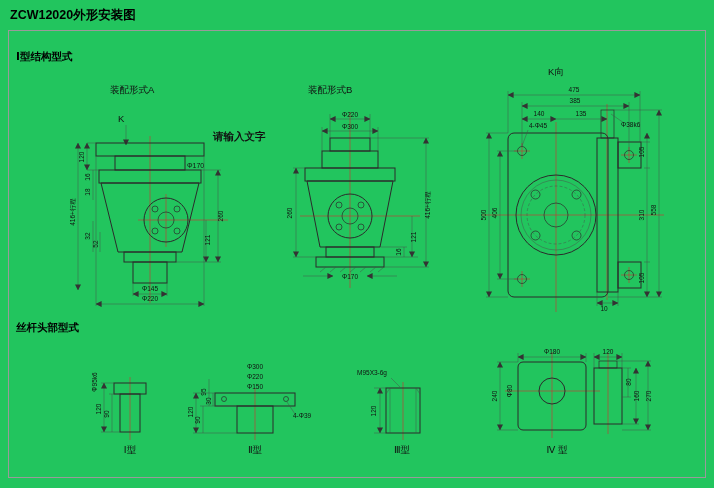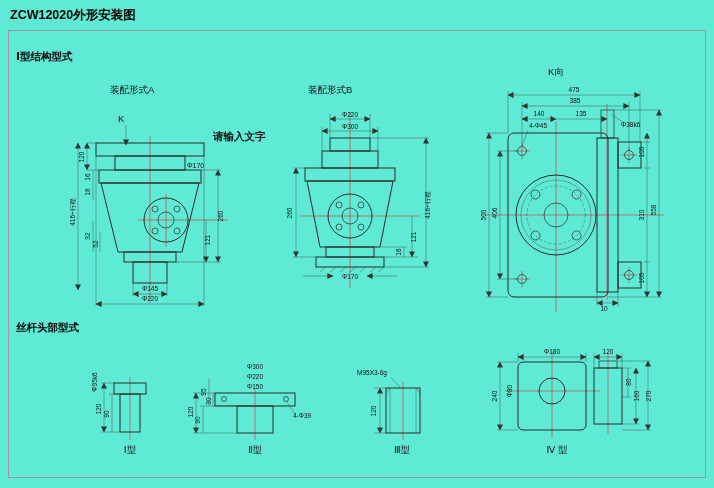--- a/index.html
+++ b/index.html
@@ -1,18 +1,18 @@
 <!DOCTYPE html>
 <html><head>
 <meta charset="utf-8">
 <style>
   * { margin:0; padding:0; box-sizing:border-box; }
   html,body { background:#ffffff; }
   body { font-family:"Liberation Sans","DejaVu Sans",sans-serif; }
-  .page { position:relative; width:714px; height:488px; background:#5eead4; overflow:hidden; }
+  .page { position:relative; width:714px; height:488px; background:#22c55e; overflow:hidden; }
   svg { display:block; }
   text { font-family:"Liberation Sans","DejaVu Sans",sans-serif; fill:#111; }
   .title  { font-size:12.5px; font-weight:bold; fill:#000; }
   .seclab { font-size:10.5px; font-weight:bold; fill:#000; }
   .lab    { font-size:9.5px; fill:#111; }
   .dim    { font-size:6.5px; fill:#111; }
   .dim7   { font-size:7px; fill:#111; }
   .note   { font-size:10.5px; font-weight:bold; }
   .ol   { fill:none; stroke:#2b2b2b; stroke-width:1; }
   .ol2  { fill:none; stroke:#2b2b2b; stroke-width:0.7; }

